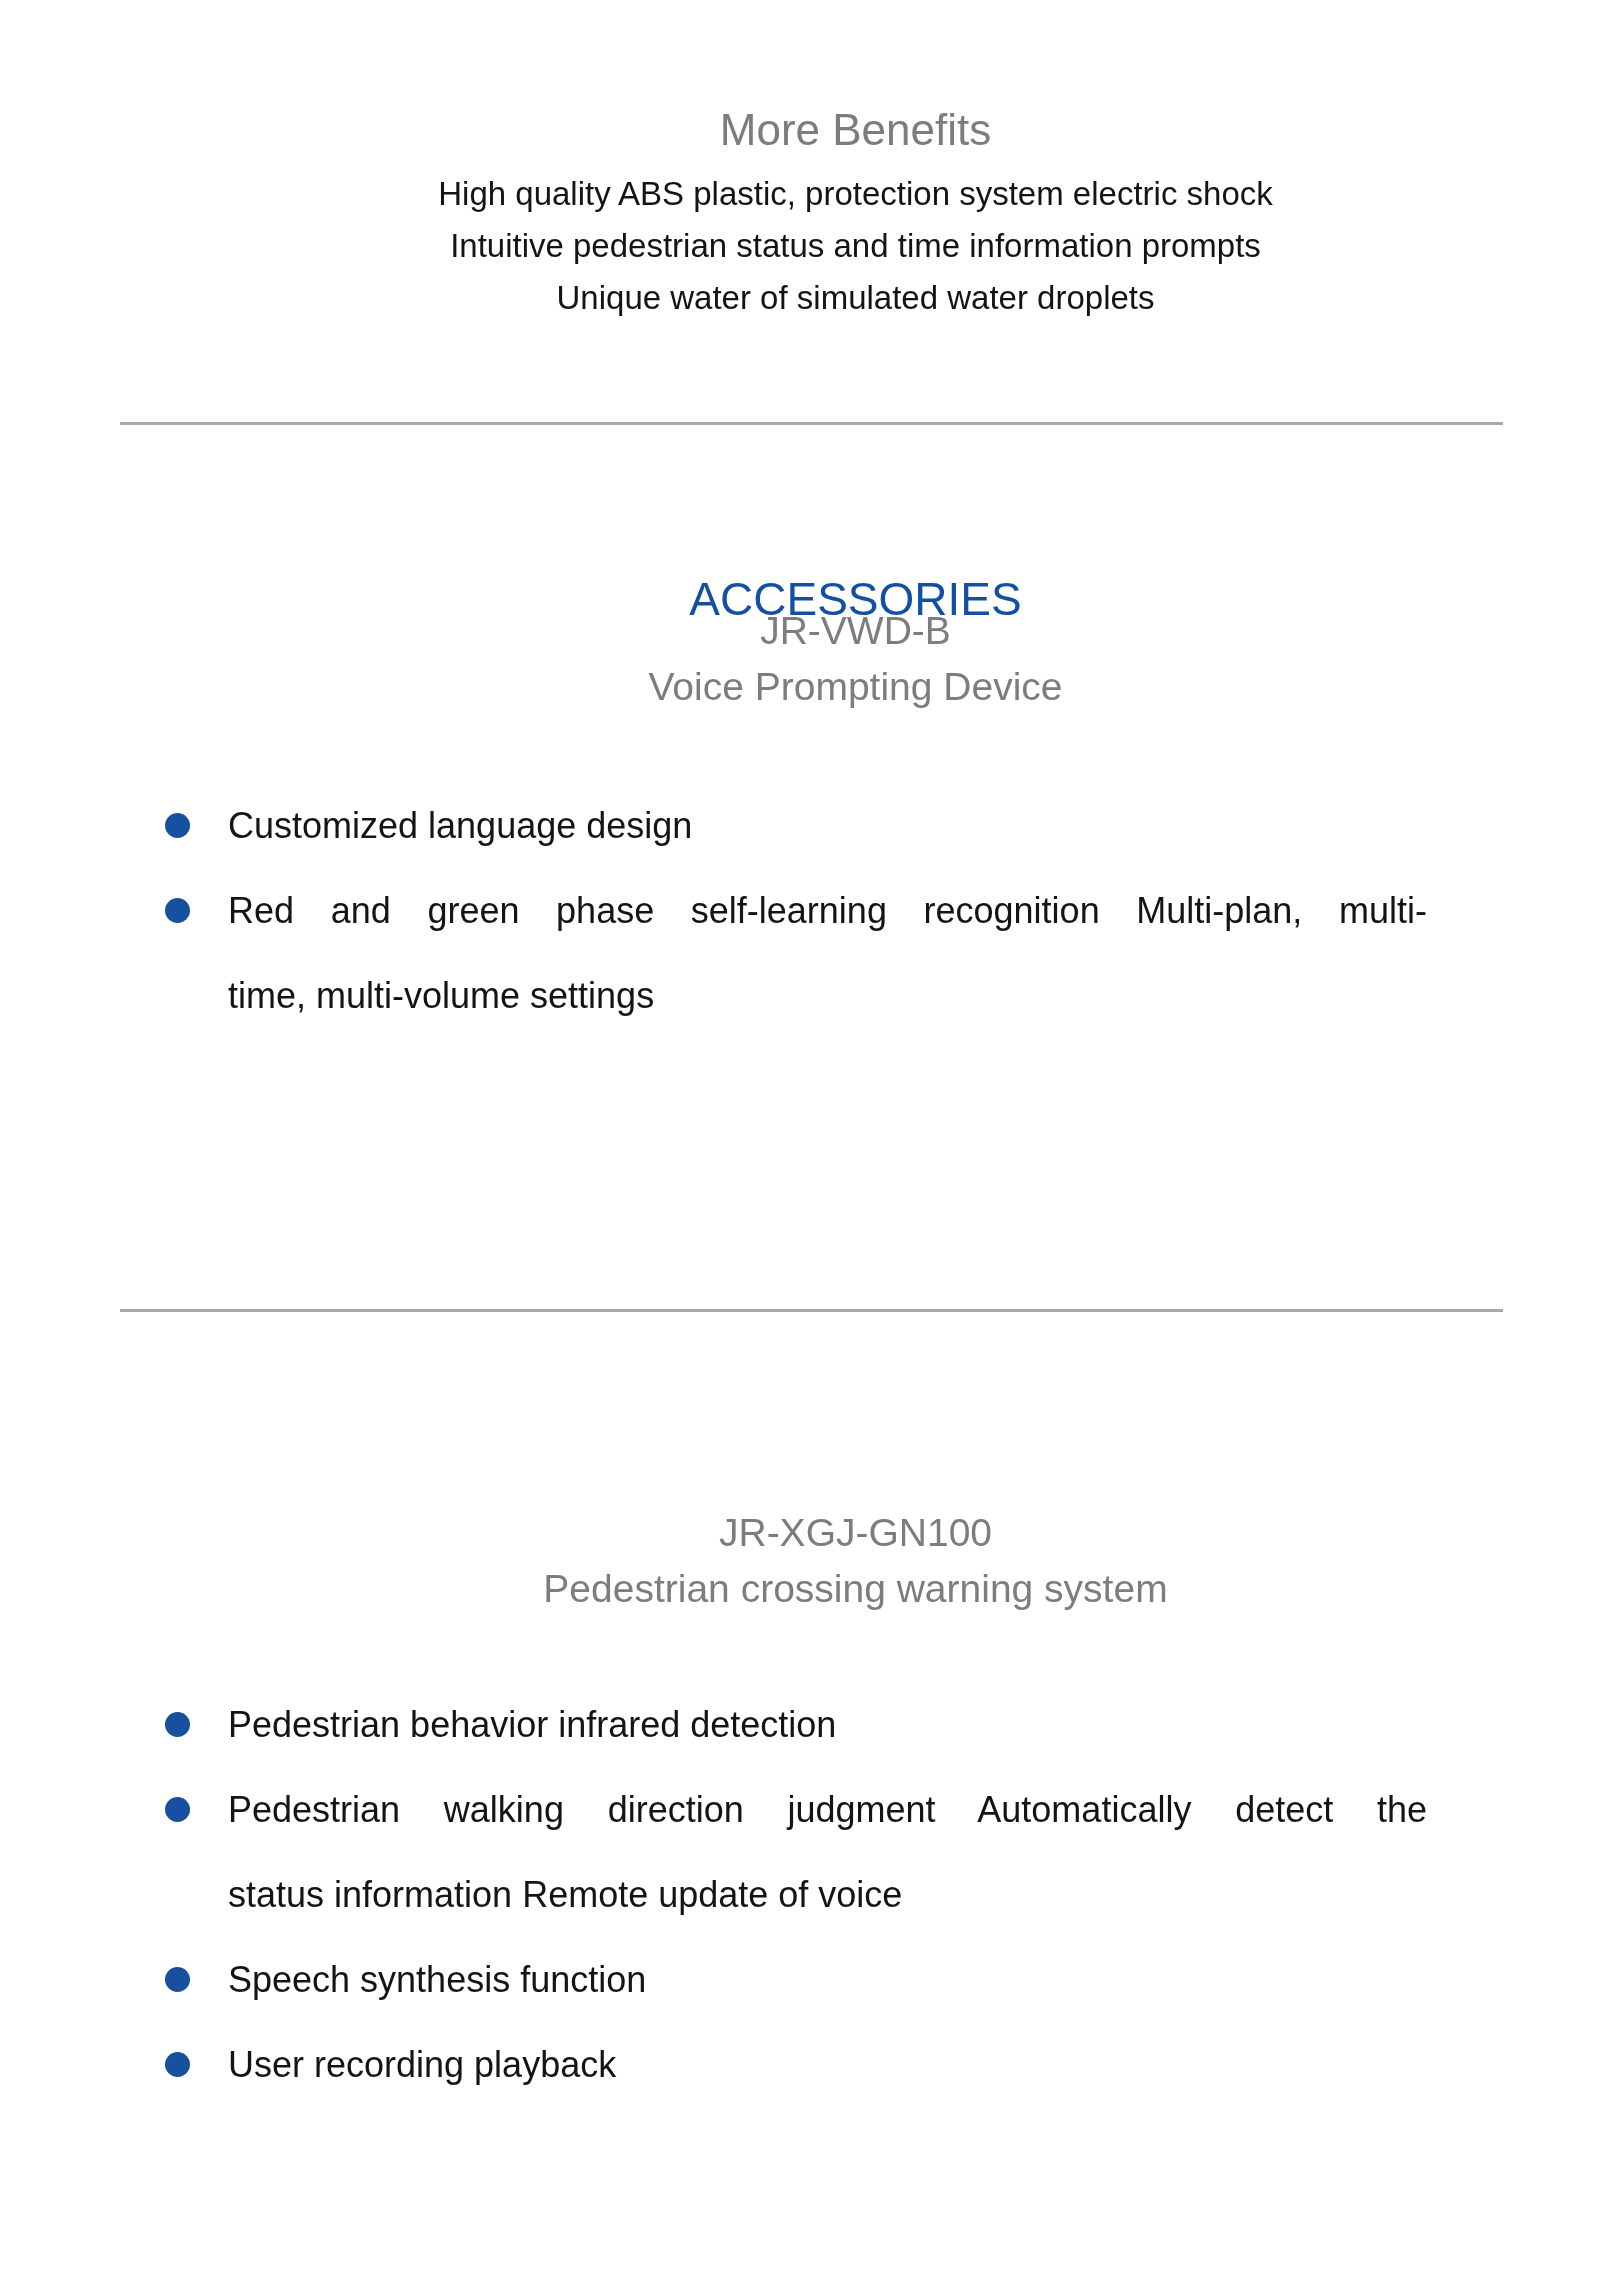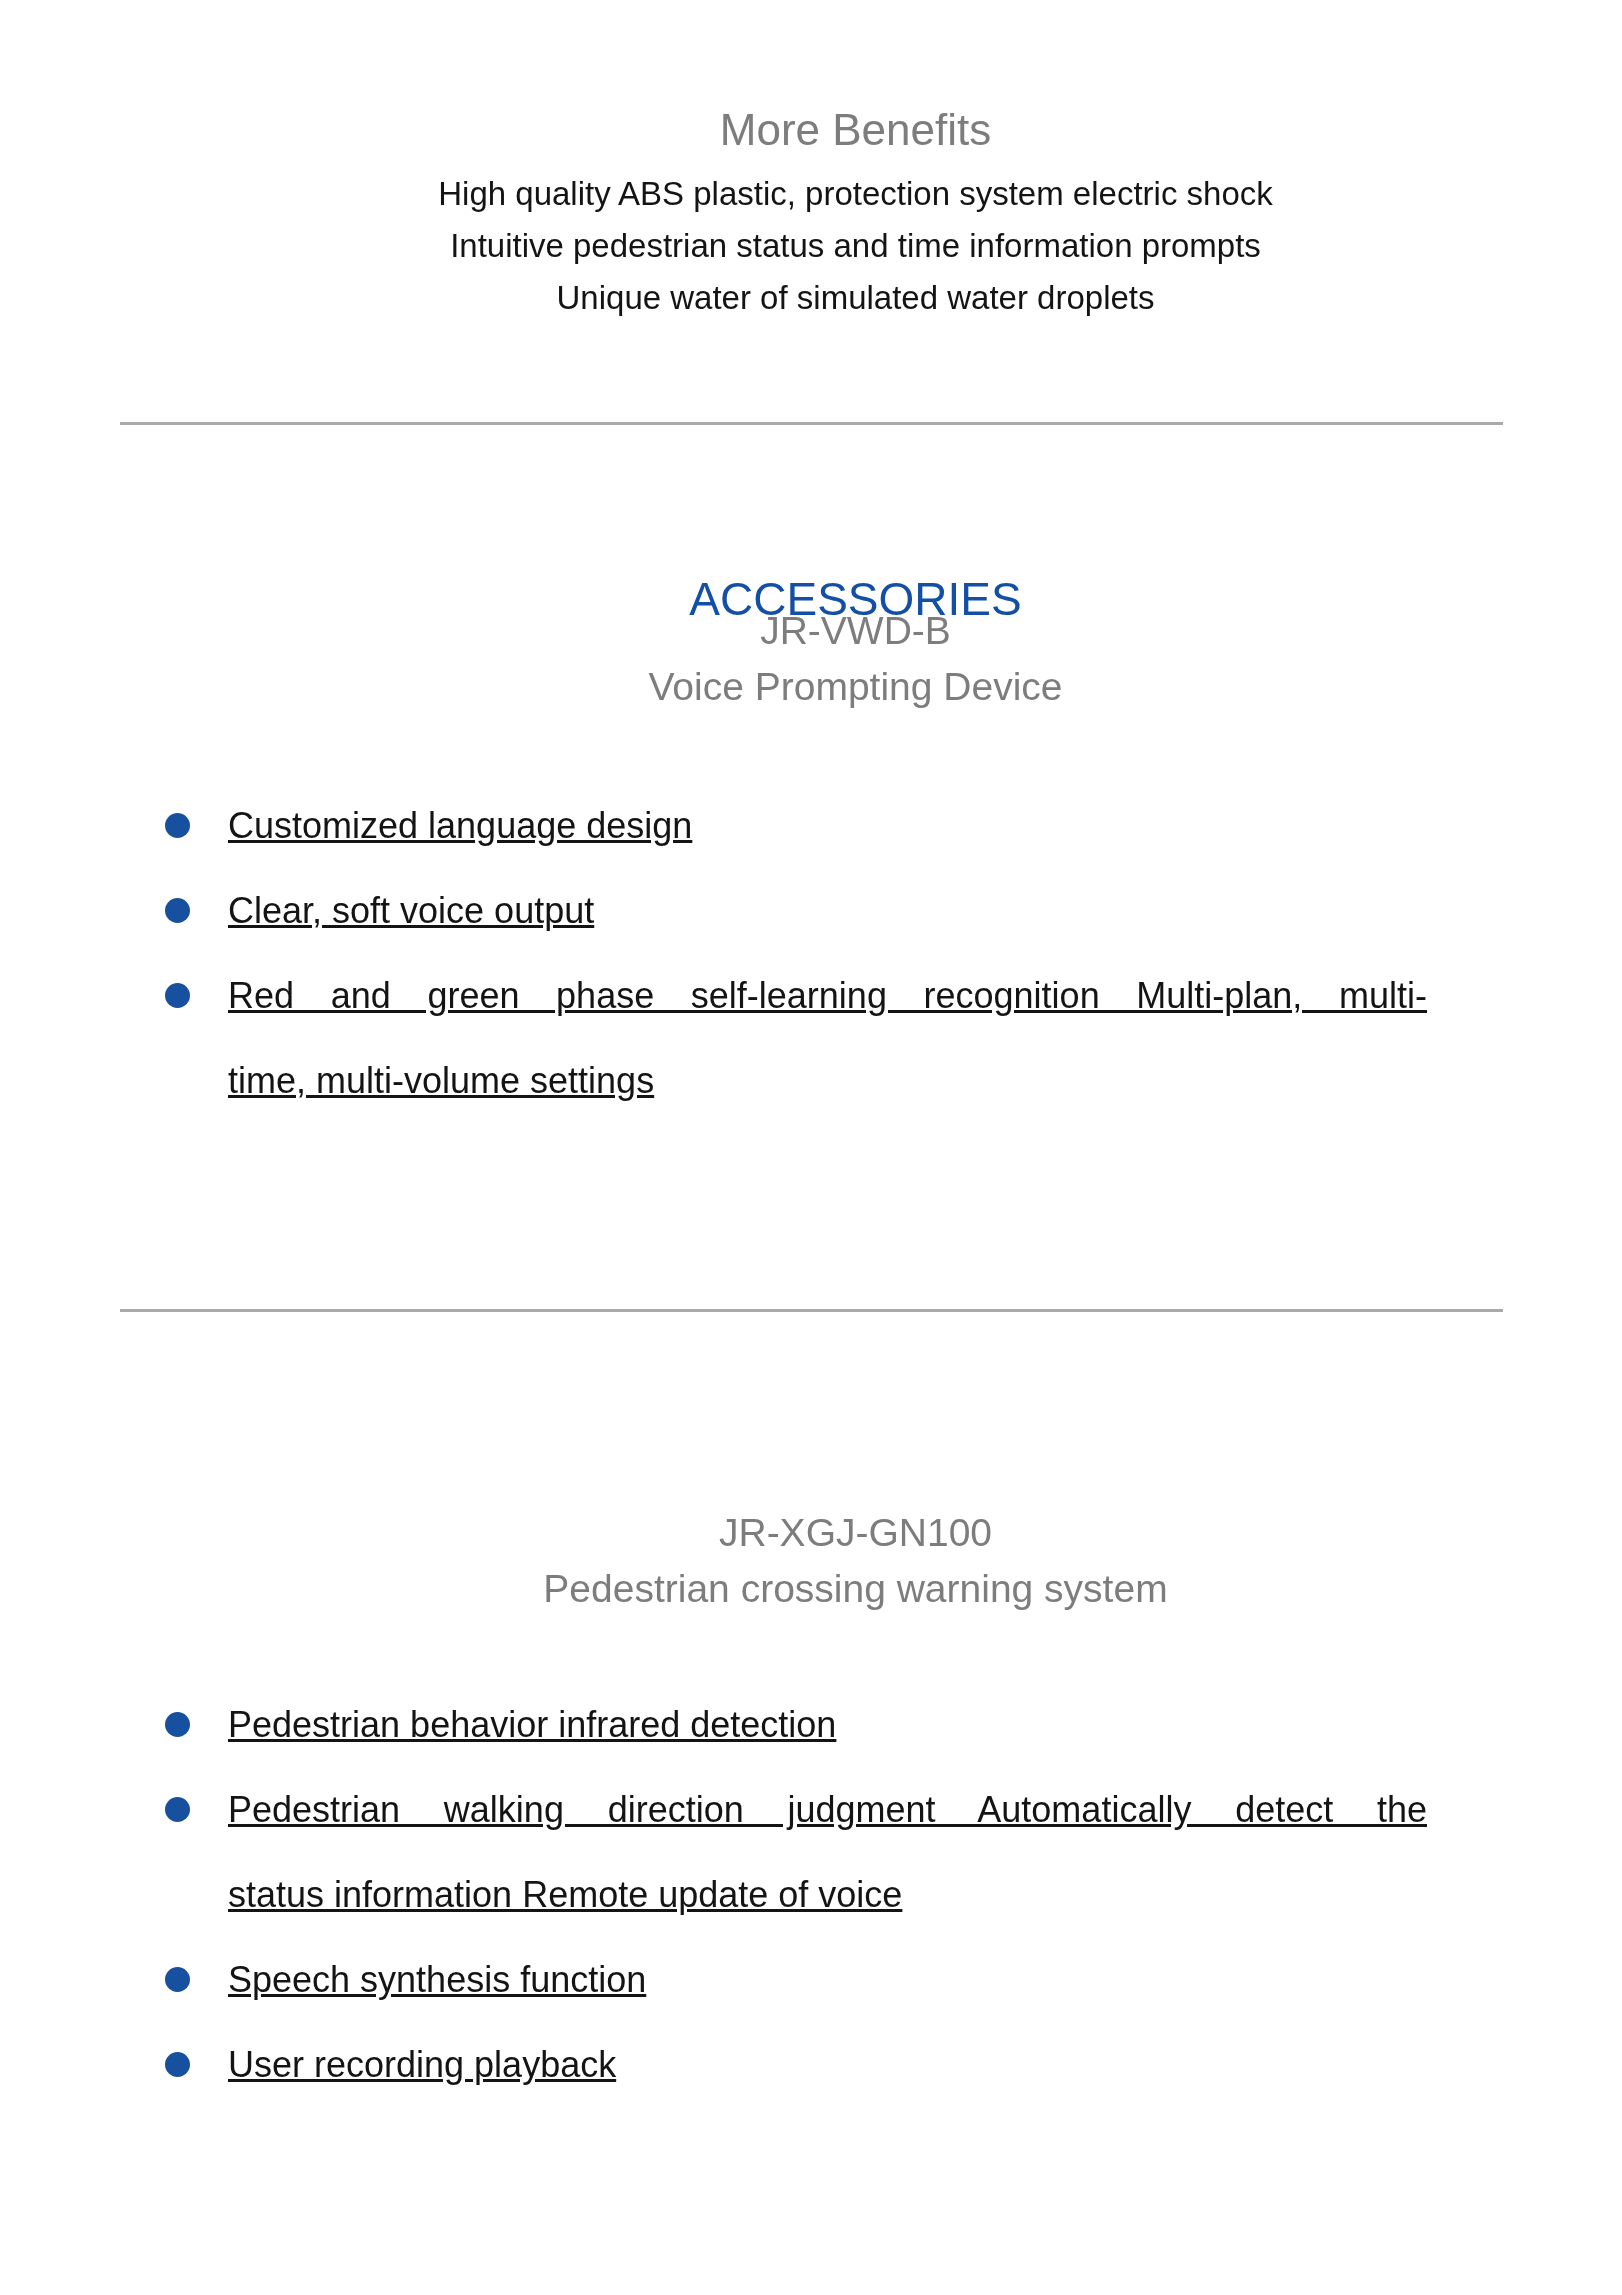--- a/index.html
+++ b/index.html
@@ -51,21 +51,20 @@
     color:var(--heading-gray);
   }
   .accessories-sub{top:603px;}
   .crossing-sub{top:1505px;}
 
   .features{
     position:absolute;
     left:228px;width:1199px;
     font-size:36px;line-height:85px;
     color:var(--body-text);
-    text-decoration:underline;
   }
   .features-1{top:783px;}
   .features-2{top:1682px;}
 
   .feature{position:relative;}
   .dot{
     position:absolute;
     left:-63px;top:30px;
     width:25px;height:25px;
     border-radius:50%;
@@ -94,24 +93,20 @@
   <div>Voice Prompting Device</div>
 </div>
 
 <div class="features features-1">
     <div class="feature">
       <span class="dot"></span>
       <div class="nline">Customized language design</div>
     </div>
     <div class="feature">
       <span class="dot"></span>
-      <div class="nline">Clear, soft voice output</div>
-    </div>
-    <div class="feature">
-      <span class="dot"></span>
       <div class="jline">Red and green phase self-learning recognition Multi-plan, multi-</div>
       <div class="nline">time, multi-volume settings</div>
     </div>
   </div>
 
 <hr class="divider divider-2">
 
 <div class="abs center sub-heading crossing-sub">
   <div>JR-XGJ-GN100</div>
   <div>Pedestrian crossing warning system</div>

